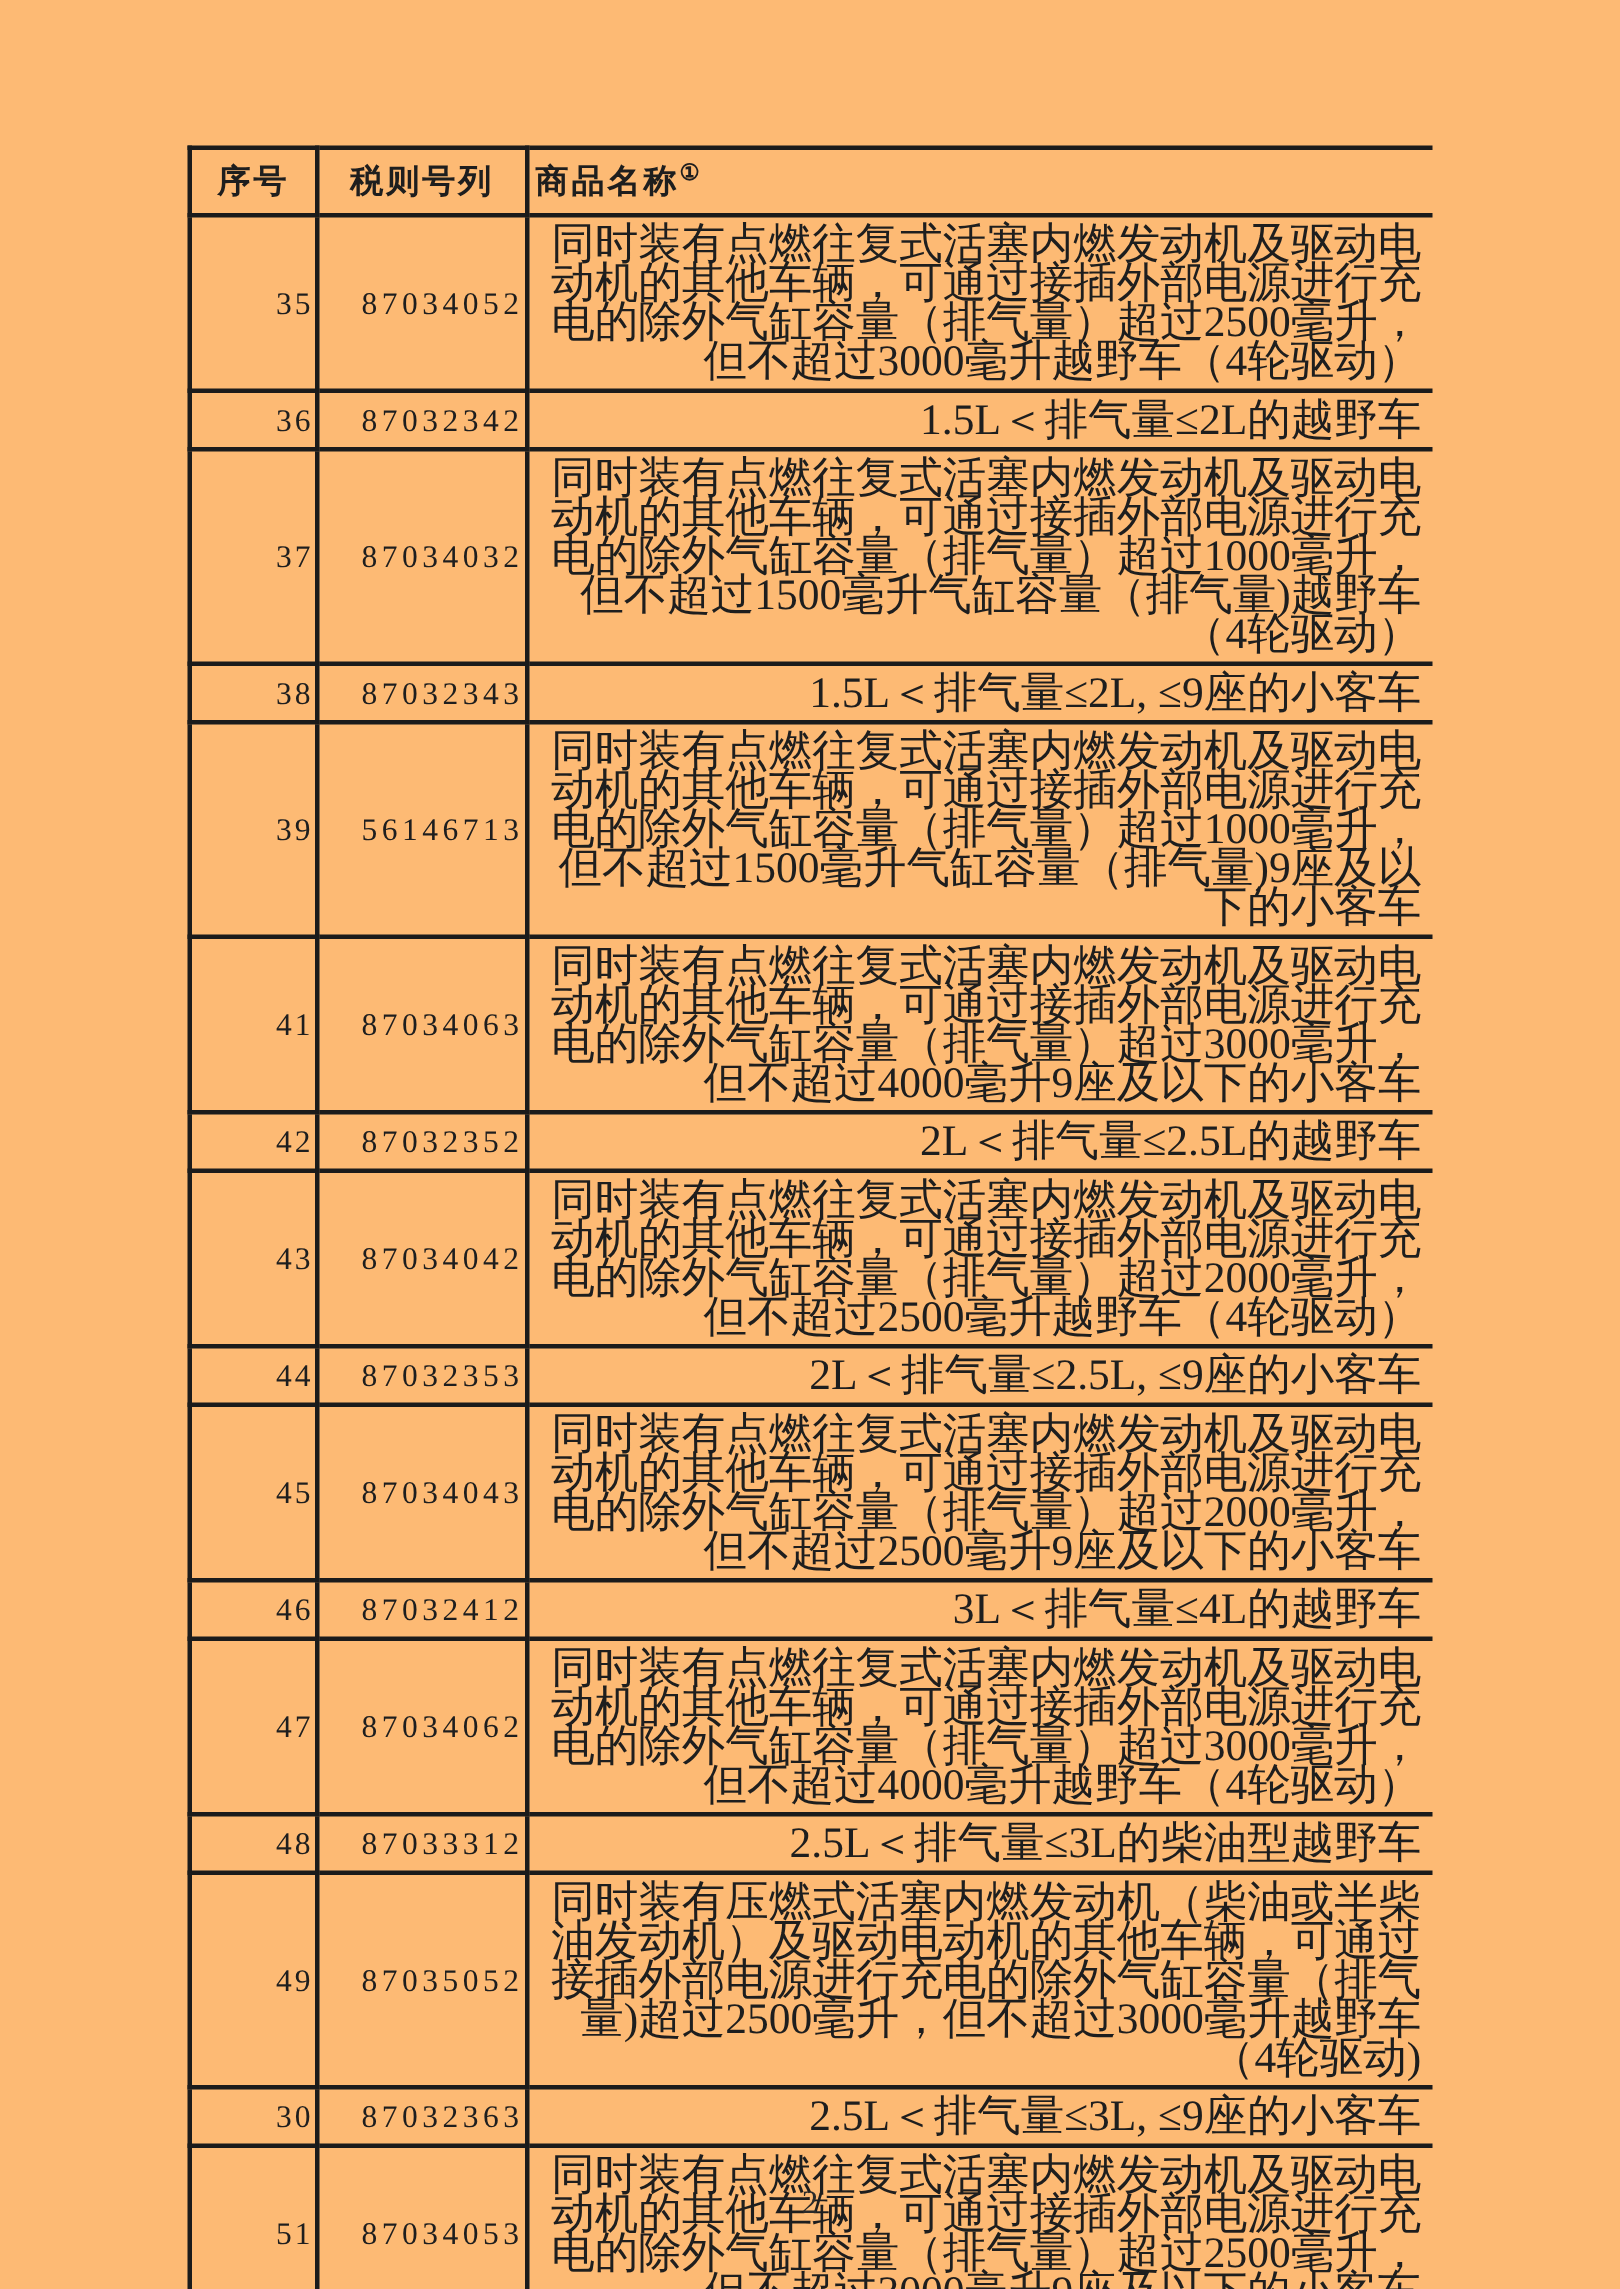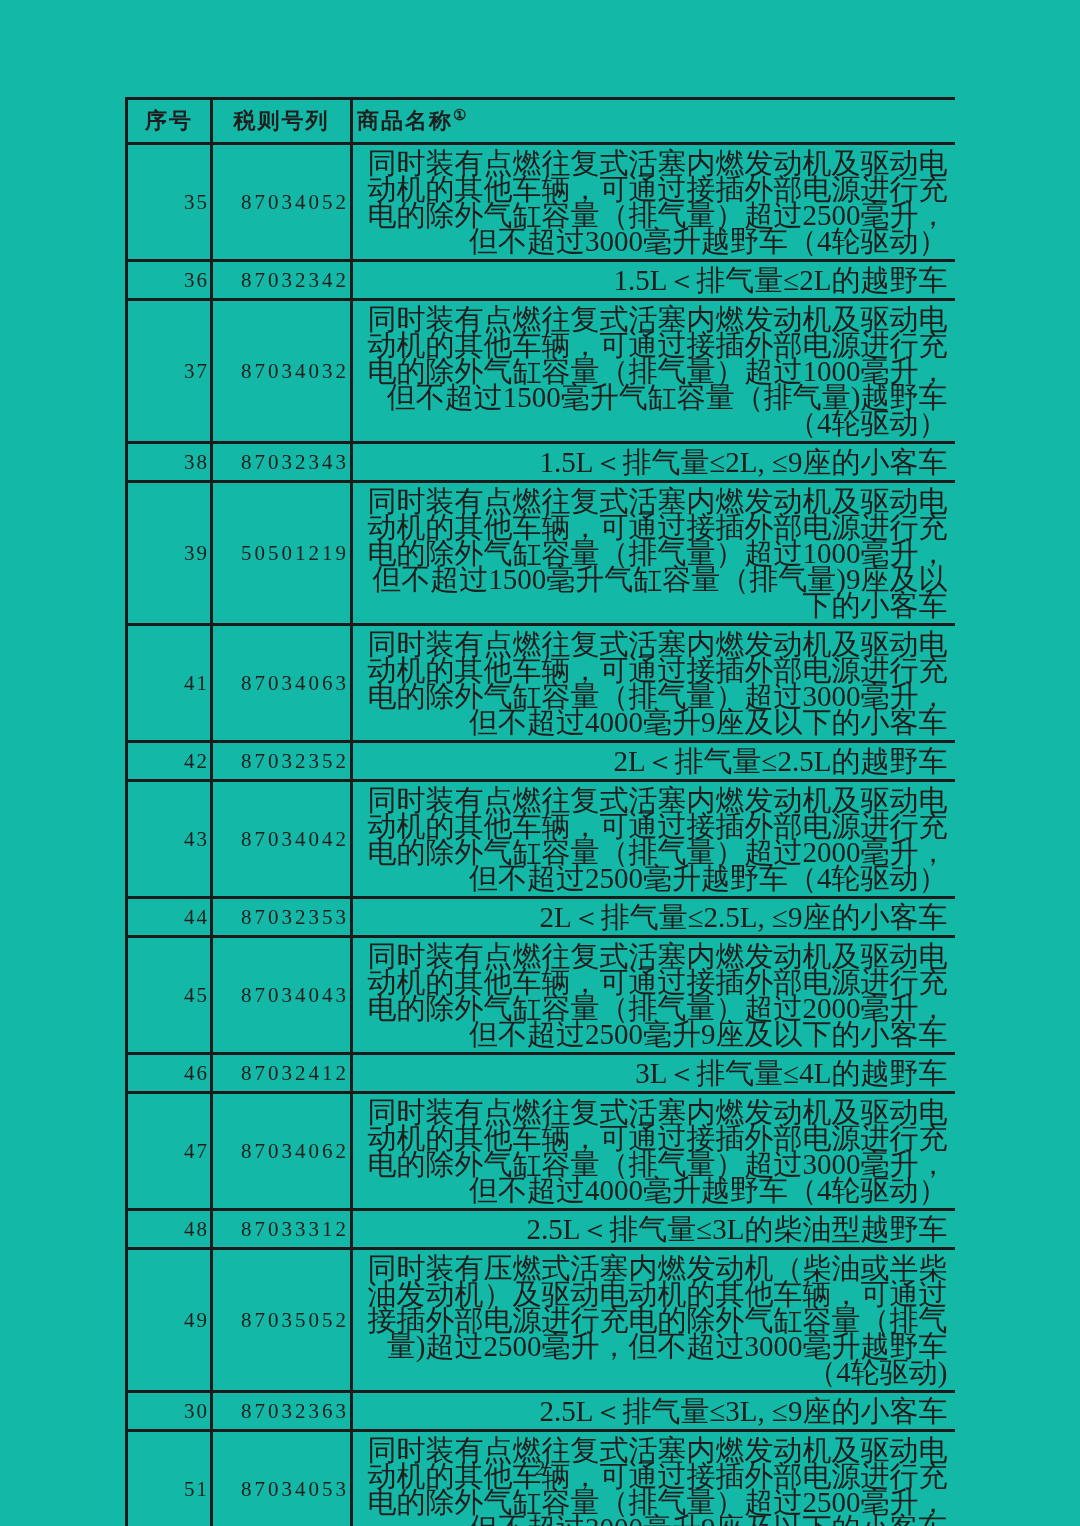--- a/index.html
+++ b/index.html
@@ -12,21 +12,21 @@
     height: 1526px;
     font-family: "Liberation Serif", "DejaVu Serif", serif;
     color: #1e1e1e;
     position: relative;
     overflow: hidden;
   }
   .page {
     position: relative;
     width: 1080px;
     height: 1526px;
-    background: #14b8a6;
+    background: #fdba74;
   }
   table.tariff {
     position: absolute;
     left: 125px;
     top: 97px;
     width: 828px;
     border-collapse: collapse;
     table-layout: fixed;
   }
   table.tariff th,
@@ -118,21 +118,21 @@
           <td class="col-code">87034032</td>
           <td class="col-name">同时装有点燃往复式活塞内燃发动机及驱动电动机的其他车辆，可通过接插外部电源进行充电的除外气缸容量（排气量）超过1000毫升，但不超过1500毫升气缸容量（排气量)越野车（4轮驱动）</td>
         </tr>
         <tr>
           <td class="col-serial">38</td>
           <td class="col-code">87032343</td>
           <td class="col-name">1.5L＜排气量≤2L, ≤9座的小客车</td>
         </tr>
         <tr>
           <td class="col-serial">39</td>
-          <td class="col-code">50501219</td>
+          <td class="col-code">56146713</td>
           <td class="col-name">同时装有点燃往复式活塞内燃发动机及驱动电动机的其他车辆，可通过接插外部电源进行充电的除外气缸容量（排气量）超过1000毫升，但不超过1500毫升气缸容量（排气量)9座及以下的小客车</td>
         </tr>
         <tr>
           <td class="col-serial">41</td>
           <td class="col-code">87034063</td>
           <td class="col-name">同时装有点燃往复式活塞内燃发动机及驱动电动机的其他车辆，可通过接插外部电源进行充电的除外气缸容量（排气量）超过3000毫升，但不超过4000毫升9座及以下的小客车</td>
         </tr>
         <tr>
           <td class="col-serial">42</td>
           <td class="col-code">87032352</td>

